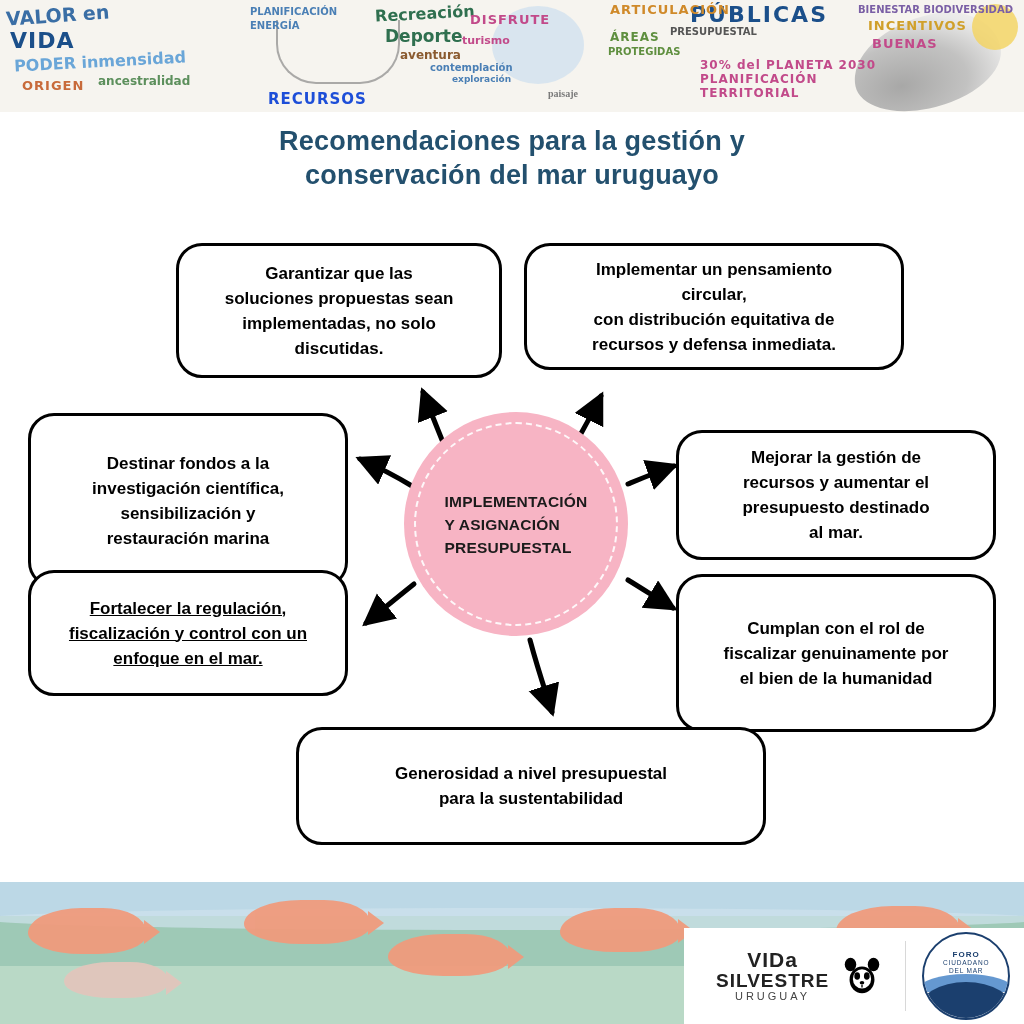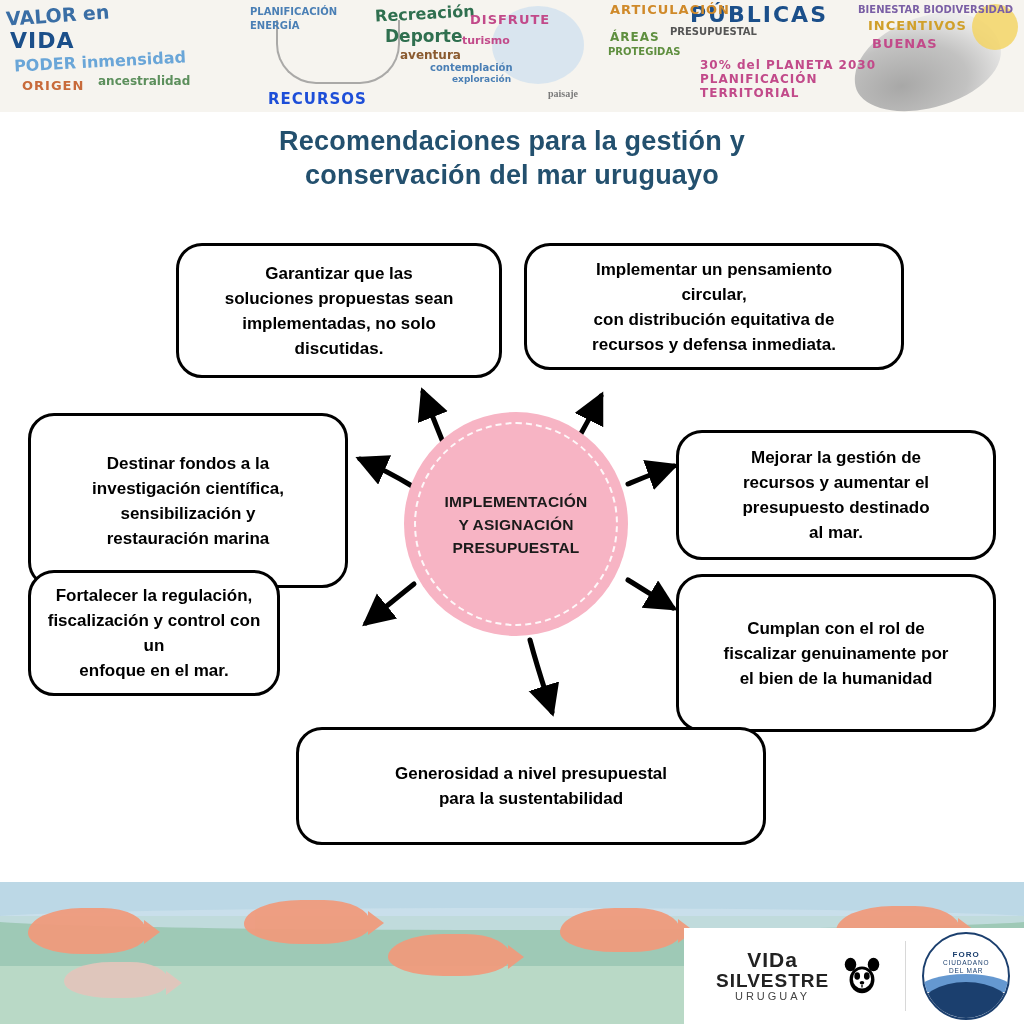--- a/index.html
+++ b/index.html
@@ -140,21 +140,21 @@
     position: absolute;
     left: 10px; top: 10px;
     width: 200px; height: 200px;
     border-radius: 50%;
     border: 2px dashed #ffffff;
     opacity: .9;
   }
   .center-label {
     position: relative;
     z-index: 2;
-    text-align: center;
+    text-align: left;
     color: #1b1b1b;
     font-size: 15.5px;
     font-weight: bold;
     line-height: 23px;
     letter-spacing: .2px;
     white-space: pre-line;
   }
 
   .node {
     position: absolute;
@@ -173,21 +173,21 @@
     font-size: 17px;
     font-weight: bold;
     line-height: 25px;
     white-space: pre-line;
   }
 
   #node-0 { left: 176px; top: 243px; width: 326px; height: 135px; }
   #node-1 { left: 524px; top: 243px; width: 380px; height: 127px; }
   #node-2 { left: 28px;  top: 413px; width: 320px; height: 175px; }
   #node-3 { left: 676px; top: 430px; width: 320px; height: 130px; }
-  #node-4 { left: 28px;  top: 570px; width: 252px; height: 126px; }
+  #node-4 { left: 28px;  top: 570px; width: 320px; height: 126px; text-decoration: underline; }
   #node-5 { left: 676px; top: 574px; width: 320px; height: 158px; }
   #node-6 { left: 296px; top: 727px; width: 470px; height: 118px; }
 
   
   .bottom-band {
     position: absolute;
     left: 0; bottom: 0;
     width: 1024px; height: 142px;
     overflow: hidden;
   }

